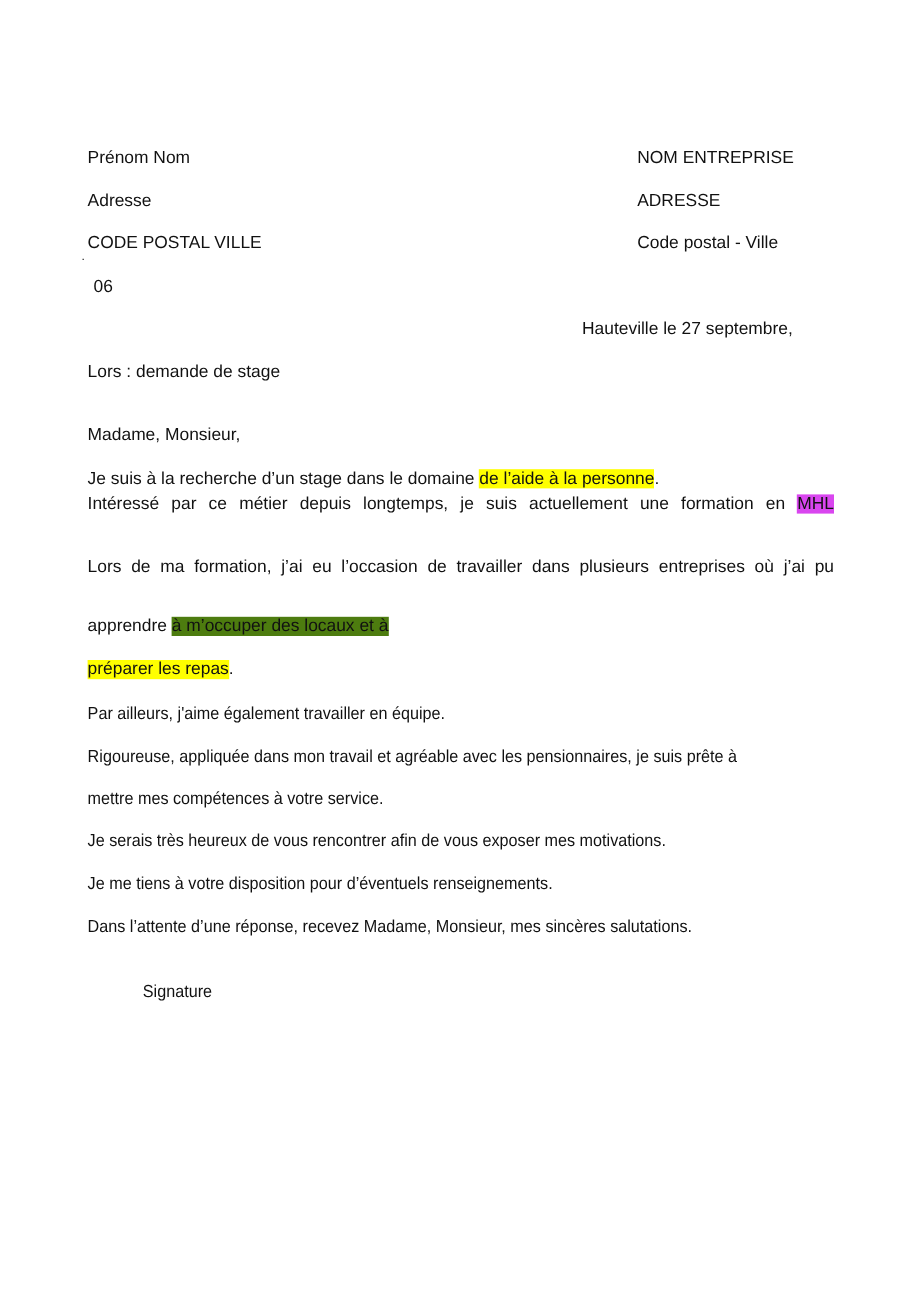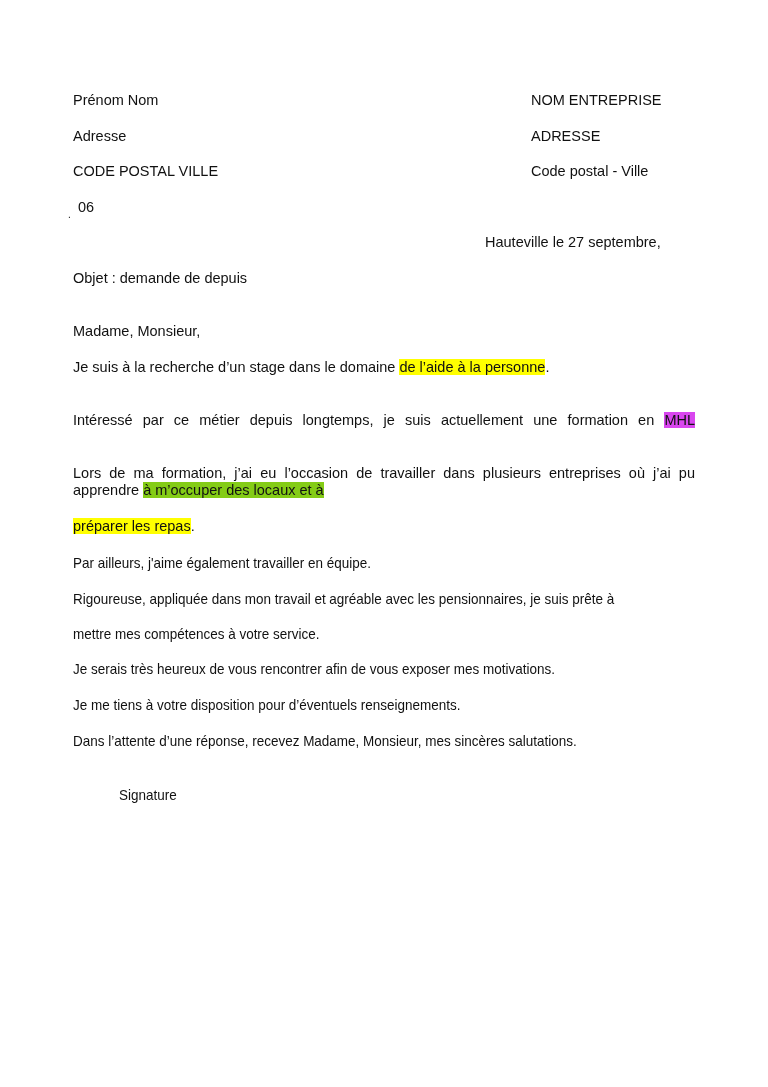--- a/index.html
+++ b/index.html
@@ -20,20 +20,21 @@
       position: absolute;
       left: 0; top: 0;
       width: 768px;
       height: 1087px;
       background: #ffffff;
     }
     .line {
       position: absolute;
       white-space: nowrap;
       line-height: 17px;
+      margin-top: 32px;
     }
     .left { left: 73px; }
     .right-col { left: 531px; }
     .hl {
       background: #ffff00;
     }
     .justify {
       position: absolute;
       left: 73px;
       width: 622px;
@@ -63,35 +64,35 @@
   <div class="line left" style="top:163px;">CODE POSTAL VILLE</div>
   <div class="dot">.</div>
   <div class="line" style="left:78px; top:199px;">06</div>
 
   <div class="line right-col" style="top:92px;">NOM ENTREPRISE</div>
   <div class="line right-col" style="top:128px;">ADRESSE</div>
   <div class="line right-col" style="top:163px;">Code postal - Ville</div>
 
   <div class="line" style="left:485px; top:234px;">Hauteville le 27 septembre,</div>
 
-  <div class="line left" style="top:270px;">Objet : demande de depuis</div>
+  <div class="line left" style="top:270px;">Lors : demande de stage</div>
 
   <div class="line left" style="top:323px;">Madame, Monsieur,</div>
 
   <div class="line left" style="top:359px;">
     <span>Je suis à la recherche d’un stage dans le domaine </span><span class="hl" style="background: rgb(255, 255, 0);">de l’aide à la personne</span><span>.</span>
   </div>
 
   <div class="justify" style="top:412px;">
     <span>Intéressé par ce métier depuis longtemps, je suis actuellement une formation  en </span><span class="hl" style="background: #d946ef;">MHL</span>
   </div>
 
   <div class="justify" style="top:465px;">Lors de ma formation, j’ai eu l’occasion de travailler dans plusieurs entreprises où j’ai pu</div>
   <div class="line left" style="top:482px;">
-    <span>apprendre </span><span class="hl" style="background: #84cc16;">à m’occuper des locaux et à </span>
+    <span>apprendre </span><span class="hl" style="background: #4d7c0f;">à m’occuper des locaux et à </span>
   </div>
   <div class="line left" style="top:518px;">
     <span class="hl" style="background: rgb(255, 255, 0);">préparer les repas</span><span>.</span>
   </div>
 
   <div class="line left" style="top:591px;">
     <span class="condensed" style="transform:scaleX(0.93);">Rigoureuse, appliquée dans mon travail et agréable avec les pensionnaires, je suis prête à</span>
   </div>
 
   <div class="line left" style="top:555px;">

